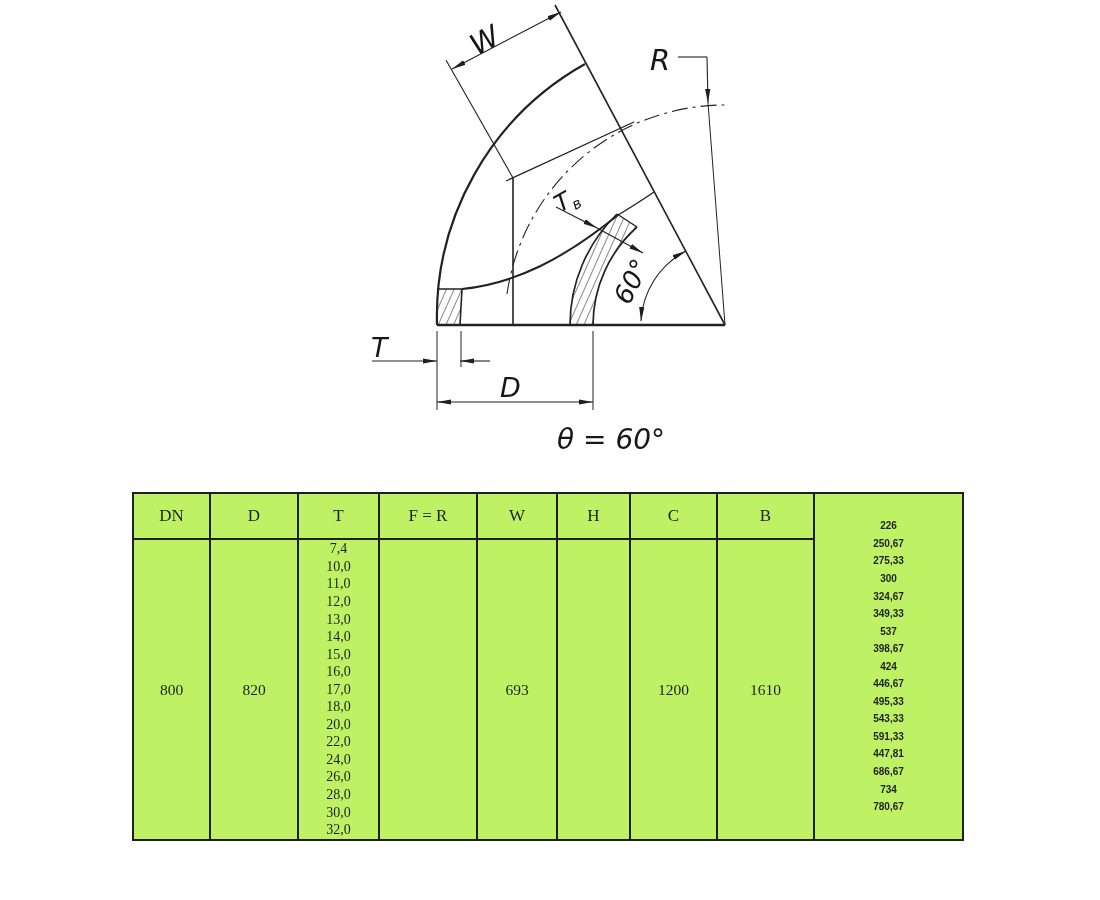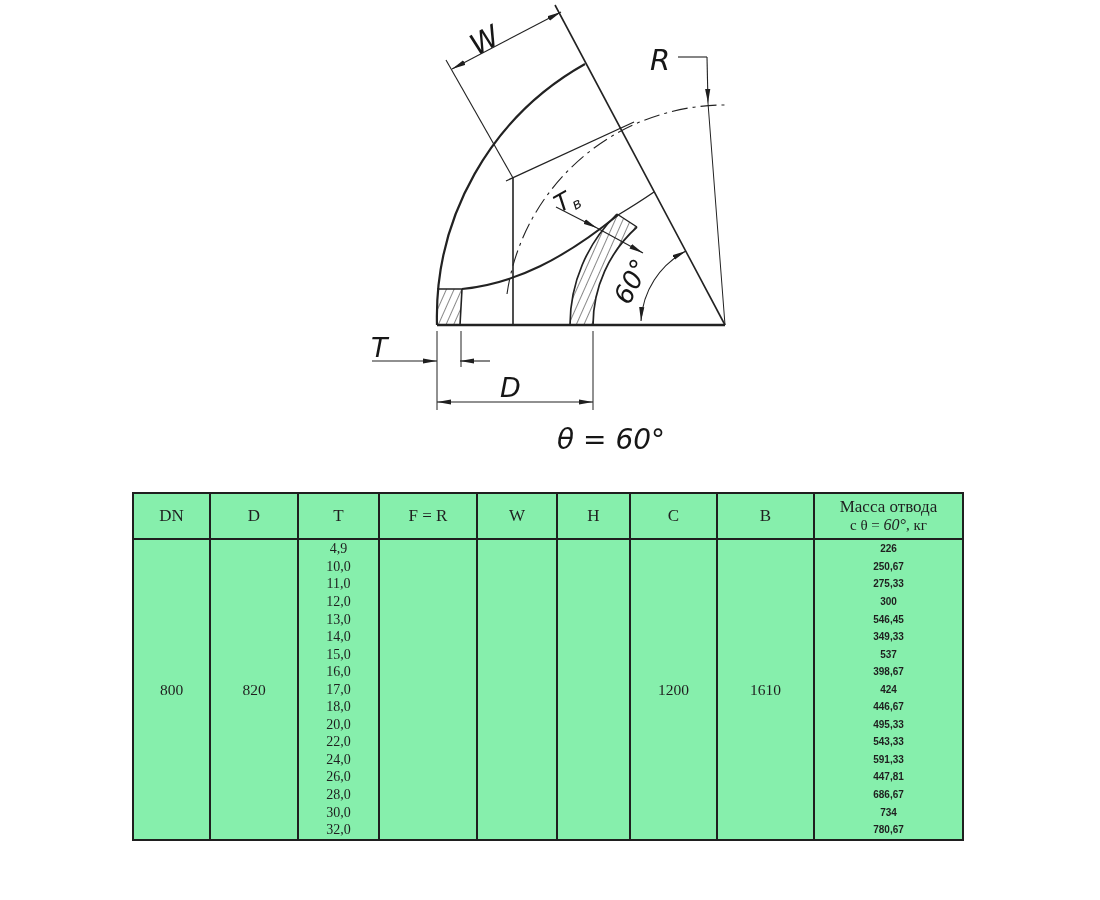--- a/index.html
+++ b/index.html
@@ -7,21 +7,21 @@
   .page{
     position:relative;width:1100px;height:900px;background:#fff;overflow:hidden;
     font-family:"Liberation Serif", serif;color:var(--ink);
   }
   .drawing-svg{position:absolute;left:0;top:0;width:1100px;height:900px;}
   .cad-label{font-family:"DejaVu Sans", sans-serif;font-style:italic;fill:#161616;}
   
   .spec-table{
     position:absolute;left:132px;top:492px;width:832px;height:349px;
     box-sizing:border-box;border:2.5px solid var(--ink);
-    display:flex;background:#86efac;
+    display:flex;background:#bef264;
   }
   .col{box-sizing:border-box;border-right:2px solid var(--ink);display:flex;flex-direction:column;}
   .col:last-child{border-right:none;flex:1;}
   .c-dn{width:77px}.c-d{width:88px}.c-t{width:81px}.c-fr{width:98px}
   .c-w{width:80px}.c-h{width:73px}.c-c{width:87px}.c-b{width:97px}
   .hcell{
     box-sizing:border-box;height:46px;border-bottom:2px solid var(--ink);
     display:flex;flex-direction:column;align-items:center;justify-content:center;
     font-size:17px;line-height:18px;text-align:center;
   }
@@ -107,21 +107,21 @@
       <div class="hcell">DN</div>
       <div class="bcell">800</div>
     </div>
     <div class="col c-d">
       <div class="hcell">D</div>
       <div class="bcell">820</div>
     </div>
     <div class="col c-t">
       <div class="hcell">T</div>
       <div class="bcell">
-          <div class="list-val">4,9</div>
+          <div class="list-val">7,4</div>
           <div class="list-val">10,0</div>
           <div class="list-val">11,0</div>
           <div class="list-val">12,0</div>
           <div class="list-val">13,0</div>
           <div class="list-val">14,0</div>
           <div class="list-val">15,0</div>
           <div class="list-val">16,0</div>
           <div class="list-val">17,0</div>
           <div class="list-val">18,0</div>
           <div class="list-val">20,0</div>
@@ -131,43 +131,40 @@
           <div class="list-val">28,0</div>
           <div class="list-val">30,0</div>
           <div class="list-val">32,0</div>
         </div>
     </div>
     <div class="col c-fr">
       <div class="hcell">F = R</div>
     </div>
     <div class="col c-w">
       <div class="hcell">W</div>
+      <div class="bcell">693</div>
     </div>
     <div class="col c-h">
       <div class="hcell">H</div>
     </div>
     <div class="col c-c">
       <div class="hcell">C</div>
       <div class="bcell">1200</div>
     </div>
     <div class="col c-b">
       <div class="hcell">B</div>
       <div class="bcell">1610</div>
     </div>
     <div class="col c-mass">
-      <div class="hcell">
-        <span>Масса отвода</span>
-        <span class="h2"><span>с θ = </span><span class="ital">60°</span><span>, кг</span></span>
-      </div>
       <div class="bcell">
           <div class="list-val">226</div>
           <div class="list-val">250,67</div>
           <div class="list-val">275,33</div>
           <div class="list-val">300</div>
-          <div class="list-val">546,45</div>
+          <div class="list-val">324,67</div>
           <div class="list-val">349,33</div>
           <div class="list-val">537</div>
           <div class="list-val">398,67</div>
           <div class="list-val">424</div>
           <div class="list-val">446,67</div>
           <div class="list-val">495,33</div>
           <div class="list-val">543,33</div>
           <div class="list-val">591,33</div>
           <div class="list-val">447,81</div>
           <div class="list-val">686,67</div>

